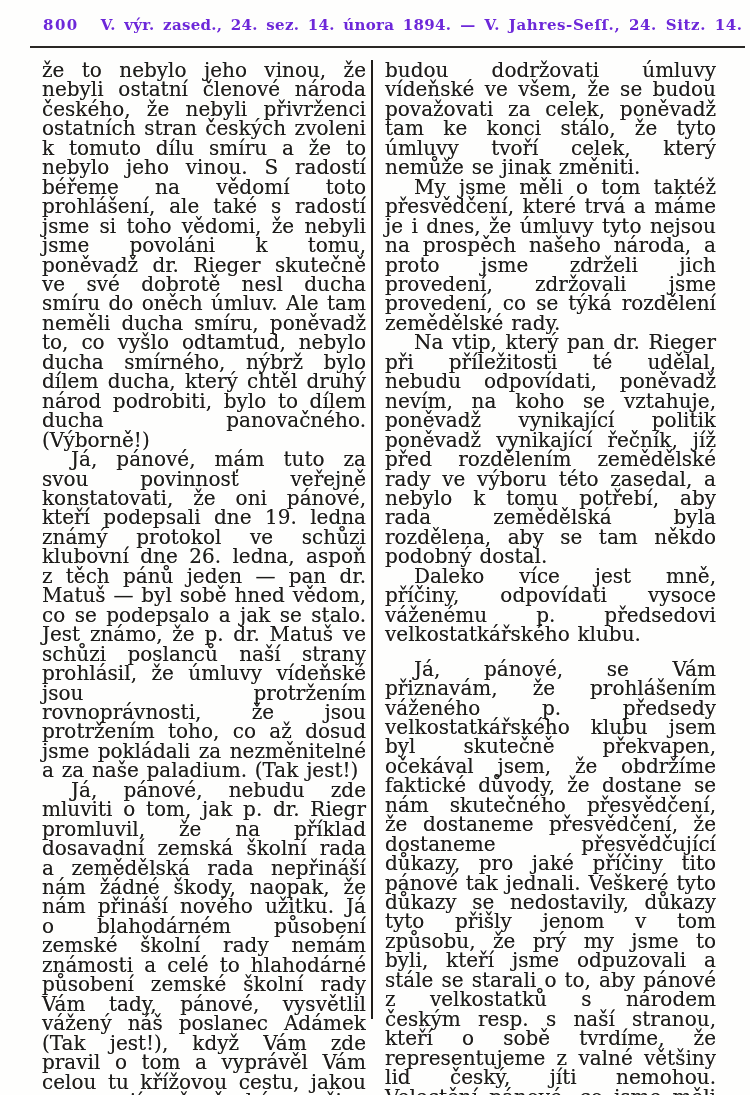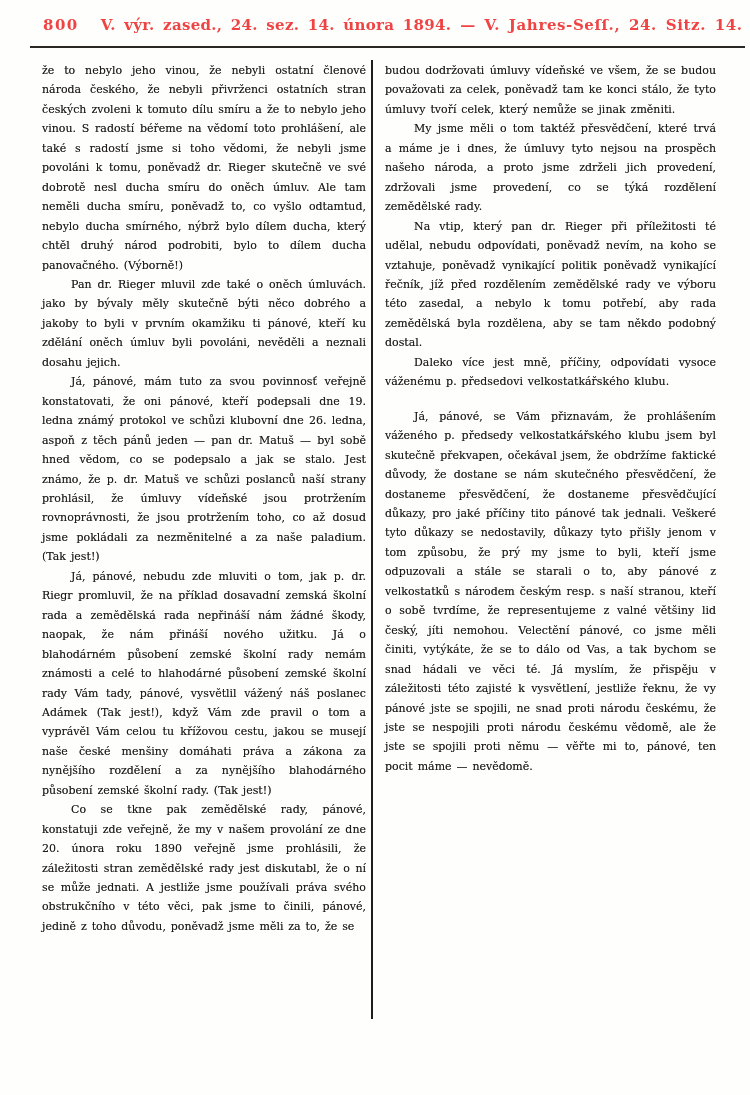--- a/index.html
+++ b/index.html
@@ -25,21 +25,21 @@
     position: absolute;
     top: 16px;
     left: 43px;
     right: 15px;
     display: flex;
     align-items: flex-start;
     white-space: nowrap;
     font-weight: bold;
     font-size: 15px;
     letter-spacing: 0.3px;
-    color: #ef4444;
+    color: #6d28d9;
   }
   .header .pagenum {
     letter-spacing: 1.5px;
     margin-right: 22px;
   }
   .header .sess-cz {
     word-spacing: 3px;
   }
   .header .dash {
     margin: 0 9px;
@@ -67,21 +67,21 @@
     position: absolute;
     top: 60px;
     left: 371px;
     width: 2px;
     height: 959px;
     background: #1f1d1a;
   }
   .para {
     margin: 0;
     text-align: justify;
-    font-size: 11px;
+    font-size: 20px;
     line-height: 19.45px;
     word-spacing: 1.4px;
     text-shadow: 0 0 0.45px rgba(30,28,24,0.55);
   }
   .para.indent { text-indent: 29px; }
   .para.gap    { margin-top: 15px; }
 </style>
 </head>
 <body>
 
@@ -92,21 +92,20 @@
     <span class="sess-cz">V. výr. zased., 24. sez. 14. února 1894.</span>
     <span class="dash">—</span>
     <span class="sess-de">V. Jahres-Seſſ., 24. Sitz. 14. Febr</span>
 
   </div>
 
   <div class="header-rule"></div>
 
   <div class="col col-left">
       <p class="para">že to nebylo jeho vinou, že nebyli ostatní členové národa českého, že nebyli přivrženci ostatních stran českých zvoleni k tomuto dílu smíru a že to nebylo jeho vinou. S radostí béřeme na vědomí toto prohlášení, ale také s radostí jsme si toho vědomi, že nebyli jsme povoláni k tomu, poněvadž dr. Rieger skutečně ve své dobrotě nesl ducha smíru do oněch úmluv. Ale tam neměli ducha smíru, poněvadž to, co vyšlo odtamtud, nebylo ducha smírného, nýbrž bylo dílem ducha, který chtěl druhý národ podrobiti, bylo to dílem ducha panovačného. (Výborně!)</p>
-      <p class="para indent">Pan dr. Rieger mluvil zde také o oněch úmluvách. jako by bývaly měly skutečně býti něco dobrého a jakoby to byli v prvním okamžiku ti pánové, kteří ku zdělání oněch úmluv byli povoláni, nevěděli a neznali dosahu jejich.</p>
       <p class="para indent">Já, pánové, mám tuto za svou povinnosť veřejně konstatovati, že oni pánové, kteří podepsali dne 19. ledna známý protokol ve schůzi klubovní dne 26. ledna, aspoň z těch pánů jeden — pan dr. Matuš — byl sobě hned vědom, co se podepsalo a jak se stalo. Jest známo, že p. dr. Matuš ve schůzi poslanců naší strany prohlásil, že úmluvy vídeňské jsou protržením rovnoprávnosti, že jsou protržením toho, co až dosud jsme pokládali za nezměnitelné a za naše paladium. (Tak jest!)</p>
       <p class="para indent">Já, pánové, nebudu zde mluviti o tom, jak p. dr. Riegr promluvil, že na příklad dosavadní zemská školní rada a zemědělská rada nepřináší nám žádné škody, naopak, že nám přináší nového užitku. Já o blahodárném působení zemské školní rady nemám známosti a celé to hlahodárné působení zemské školní rady Vám tady, pánové, vysvětlil vážený náš poslanec Adámek (Tak jest!), když Vám zde pravil o tom a vyprávěl Vám celou tu křížovou cestu, jakou se musejí naše české menšiny domáhati práva a zákona za nynějšího rozdělení a za nynějšího blahodárného působení zemské školní rady. (Tak jest!)</p>
       <p class="para indent">Co se tkne pak zemědělské rady, pánové, konstatuji zde veřejně, že my v našem provolání ze dne 20. února roku 1890 veřejně jsme prohlásili, že záležitosti stran zemědělské rady jest diskutabl, že o ní se může jednati. A jestliže jsme používali práva svého obstrukčního v této věci, pak jsme to činili, pánové, jedině z toho důvodu, poněvadž jsme měli za to, že se</p>
     </div>
 
   <div class="divider"></div>
 
   <div class="col col-right">
       <p class="para">budou dodržovati úmluvy vídeňské ve všem, že se budou považovati za celek, poněvadž tam ke konci stálo, že tyto úmluvy tvoří celek, který nemůže se jinak změniti.</p>
       <p class="para indent">My jsme měli o tom taktéž přesvědčení, které trvá a máme je i dnes, že úmluvy tyto nejsou na prospěch našeho národa, a proto jsme zdrželi jich provedení, zdržovali jsme provedení, co se týká rozdělení zemědělské rady.</p>

